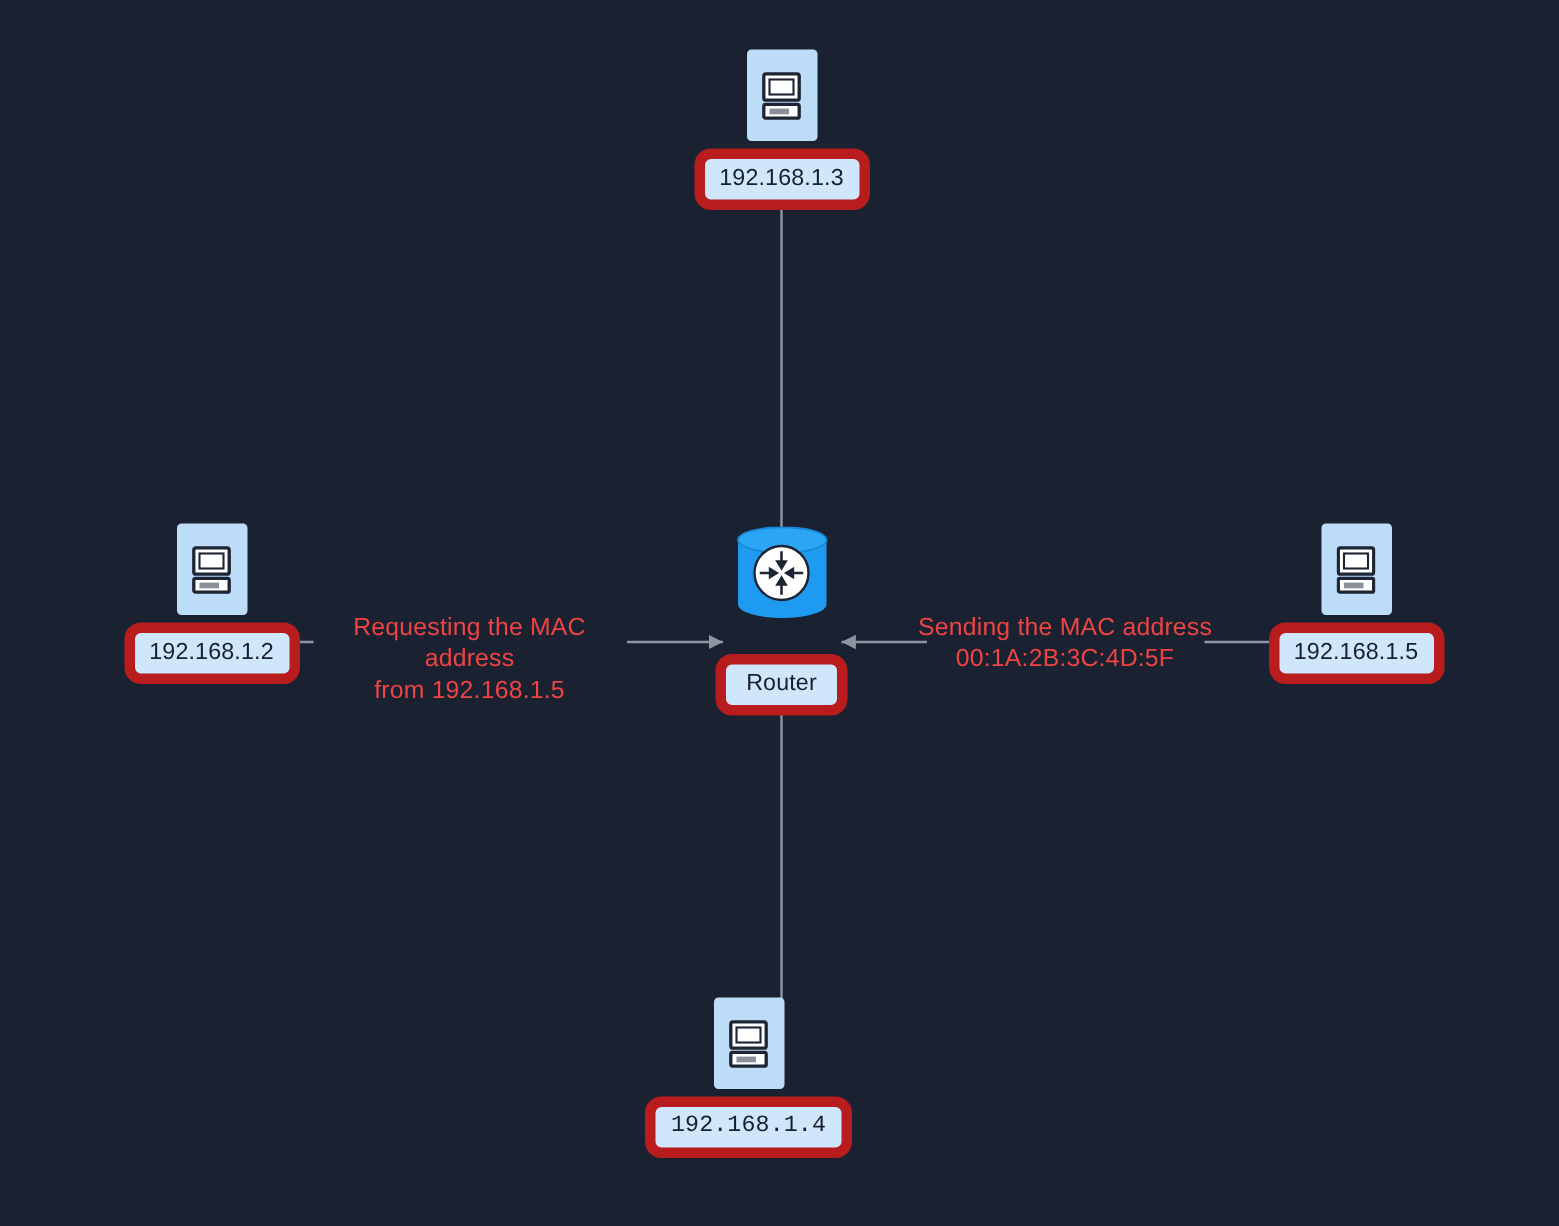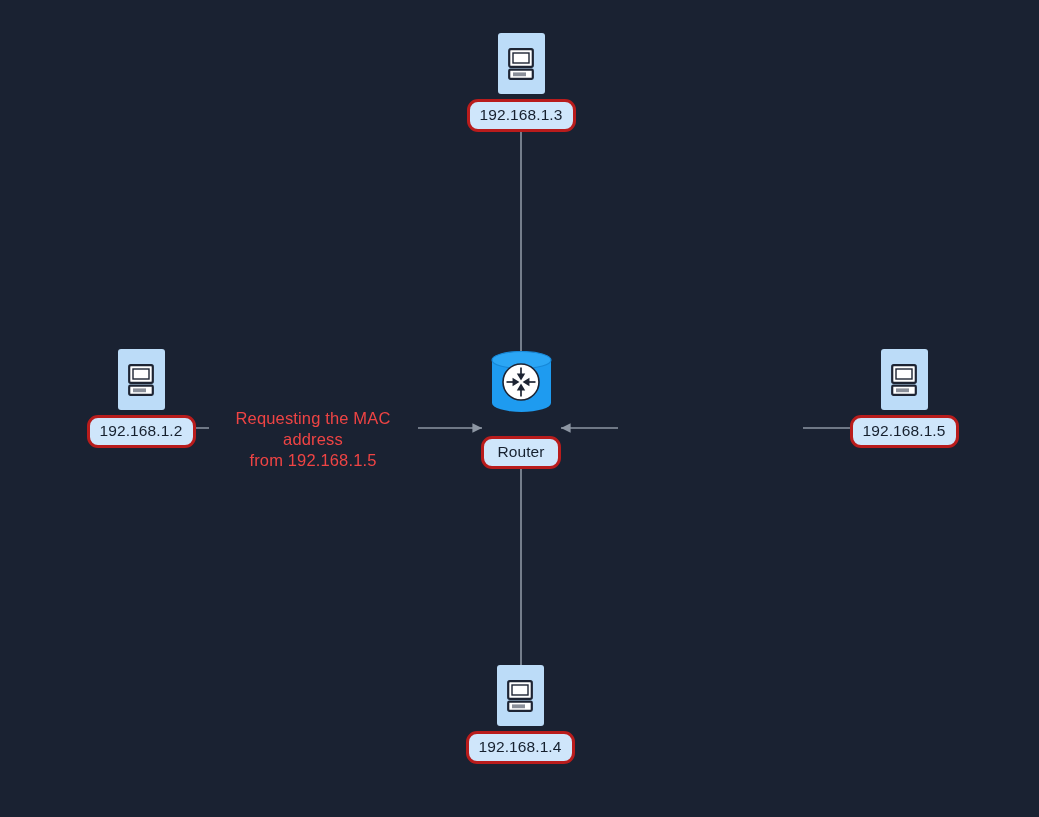--- a/index.html
+++ b/index.html
@@ -45,21 +45,21 @@
     display: flex;
     align-items: center;
     justify-content: center;
   }
   .host-icon {
     display: block;
   }
   .pill {
     margin-top: 5px;
     background: #cfe6fb;
-    border: 3px solid #b91c1c;
+    border: 7px solid #b91c1c;
     border-radius: 11px;
     color: #16202e;
     font-size: 15.5px;
     line-height: 1;
     padding: 5px 10px 6px 10px;
     white-space: nowrap;
     letter-spacing: 0.1px;
   }
   .pill.router-pill {
     padding: 5px 13px 6px 13px;
@@ -148,21 +148,21 @@
       <svg class="host-icon" width="26" height="32" viewBox="0 0 26 32">
         <rect x="1.2" y="1.2" width="23.6" height="17.6" rx="1.5" fill="#ffffff" stroke="#1d2433" stroke-width="2.2"></rect>
         <rect x="5" y="5" width="16" height="10" fill="#ffffff" stroke="#1d2433" stroke-width="1.4"></rect>
         <rect x="1.2" y="21.6" width="23.6" height="9.2" rx="1.2" fill="#ffffff" stroke="#1d2433" stroke-width="2.2"></rect>
         <rect x="5" y="24.4" width="13" height="3.8" fill="#8a8f99"></rect>
       </svg>
     </div>
     <div class="pill">192.168.1.5</div>
   </div>
 
-  <div class="node" style="left:473px; top:665px; width:94px;">
+  <div class="node" style="left:452px; top:665px; width:94px;font-family:Liberation Mono, monospace;">
     <div class="host-box">
       <svg class="host-icon" width="26" height="32" viewBox="0 0 26 32">
         <rect x="1.2" y="1.2" width="23.6" height="17.6" rx="1.5" fill="#ffffff" stroke="#1d2433" stroke-width="2.2"></rect>
         <rect x="5" y="5" width="16" height="10" fill="#ffffff" stroke="#1d2433" stroke-width="1.4"></rect>
         <rect x="1.2" y="21.6" width="23.6" height="9.2" rx="1.2" fill="#ffffff" stroke="#1d2433" stroke-width="2.2"></rect>
         <rect x="5" y="24.4" width="13" height="3.8" fill="#8a8f99"></rect>
       </svg>
     </div>
     <div class="pill">192.168.1.4</div>
   </div>
@@ -186,14 +186,16 @@
           <path d="M23.2,20 L27.6,17.3 L27.6,22.7 z"></path>
         </g>
       </svg>
     </div>
     <div class="pill router-pill">Router</div>
   </div>
 
   <div class="edge-label" style="left:204px; top:408px; width:218px;">Requesting the MAC address
 from 192.168.1.5</div>
 
+  <div class="edge-label" style="left:602px; top:408px; width:216px;">Sending the MAC address
+00:1A:2B:3C:4D:5F</div>
 
 </div>
 
 </body></html>

